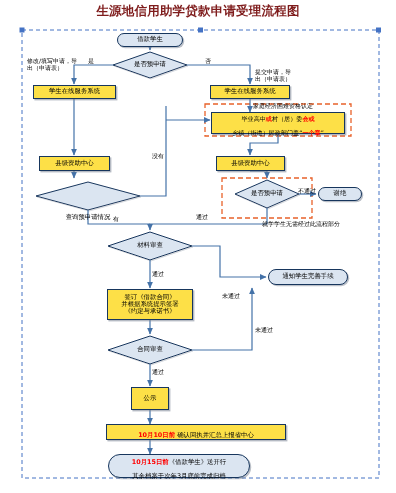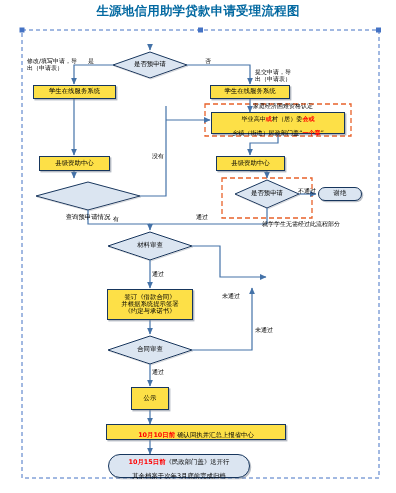--- a/index.html
+++ b/index.html
@@ -14,21 +14,21 @@
     font-family: "DejaVu Sans", "Liberation Sans", sans-serif;
     overflow: hidden;
   }
   #page-title {
     position: absolute;
     left: 0; top: 3px;
     width: 396px;
     text-align: center;
     font-size: 12.5px;
     font-weight: bold;
-    color: #0369a1;
+    color: #7f1d1d;
     letter-spacing: 0.2px;
     white-space: nowrap;
   }
   #canvas {
     position: absolute;
     left: 0; top: 0;
     width: 396px; height: 493px;
   }
   .node {
     position: absolute;
@@ -151,20 +151,23 @@
       <path d="M252,290 L252,288" marker-end="url(#ah)"></path>
 
       <path d="M150,364 L150,386" marker-end="url(#ah)"></path>
 
       <path d="M150,404 L150,424" marker-end="url(#ah)"></path>
 
       <path d="M150,440 L150,454" marker-end="url(#ah)"></path>
     </g>
   </svg>
 
+  <div class="node term" style="left:117px;top:33px;width:66px;height:14px;">
+    <span>借款学生</span>
+  </div>
 
   <div class="node dec" style="left:114px;top:58px;width:72px;height:14px;">
     <span>是否预申请</span>
   </div>
 
   <div class="node proc" style="left:33px;top:85px;width:83px;height:14px;">
     <span>学生在线服务系统</span>
   </div>
 
   <div class="node proc" style="left:210px;top:85px;width:80px;height:14px;">
@@ -195,20 +198,23 @@
   </div>
 
   <div class="node term" style="left:318px;top:187px;width:44px;height:14px;">
     <span>谢绝</span>
   </div>
 
   <div class="node dec" style="left:124px;top:239px;width:52px;height:14px;">
     <span>材料审查</span>
   </div>
 
+  <div class="node term" style="left:268px;top:269px;width:80px;height:16px;">
+    <span>通知学生完善手续</span>
+  </div>
 
   <div class="node proc" style="left:107px;top:289px;width:86px;height:31px;">
     <span>签订《借款合同》
 并根据系统提示签署
 《约定与承诺书》</span>
   </div>
 
   <div class="node dec" style="left:124px;top:343px;width:52px;height:14px;">
     <span>合同审查</span>
   </div>
@@ -218,21 +224,21 @@
   </div>
 
   <div class="node proc" style="left:106px;top:424px;width:180px;height:16px;">
     <div>
       <span class="redbold">10月10日前</span><span> 确认回执并汇总上报省中心</span>
     </div>
   </div>
 
   <div class="node term" style="left:108px;top:454px;width:142px;height:24px;">
     <div>
-      <span class="redbold">10月15日前</span><span>《民政部门盖》送开行</span><br>
+      <span class="redbold">10月15日前</span><span>《借款学生》送开行</span><br>
       <span>其余档案于次年3月底前完成归档</span>
     </div>
   </div>
 
   <div class="label" style="left:88px;top:58px;">是</div>
   <div class="label" style="left:205px;top:58px;">否</div>
   <div class="label" style="left:152px;top:153px;">没有</div>
   <div class="label" style="left:113px;top:216px;">有</div>
   <div class="label" style="left:196px;top:214px;">通过</div>
   <div class="label" style="left:298px;top:188px;">不通过</div>

